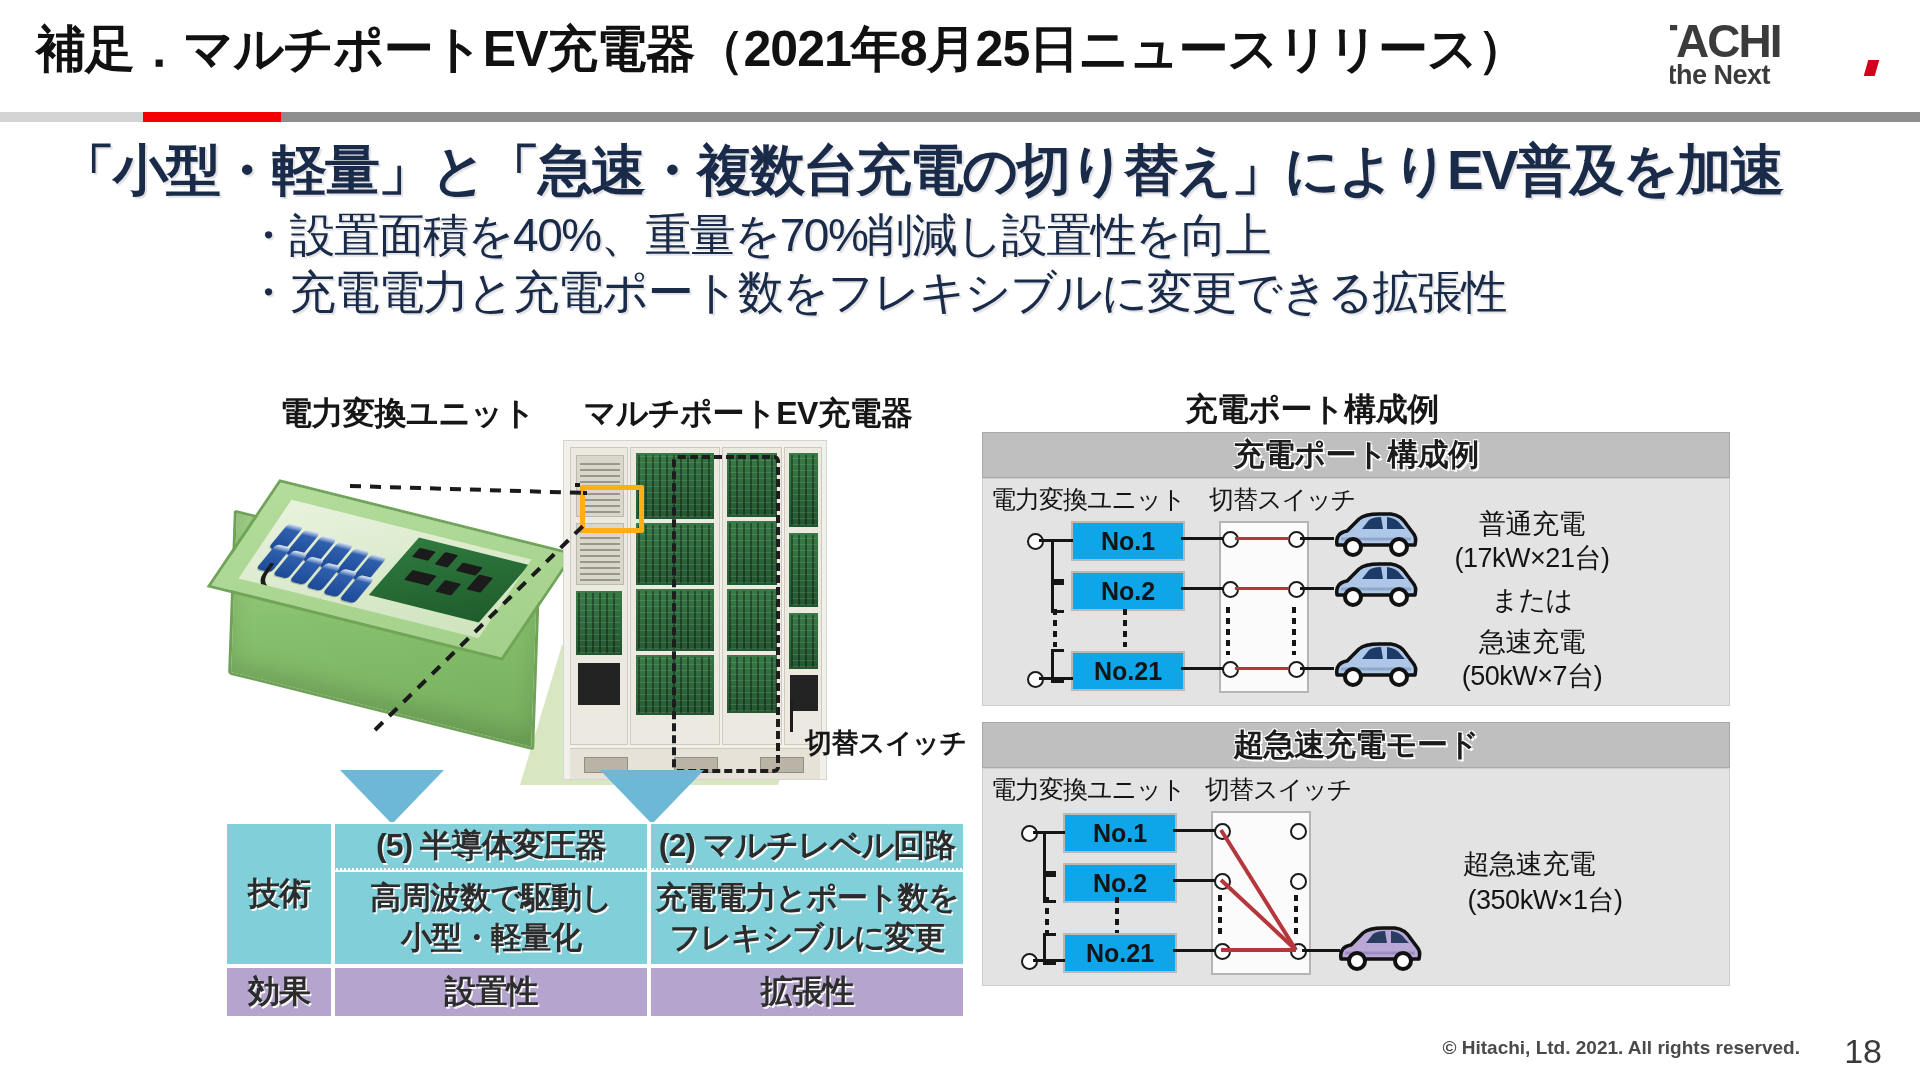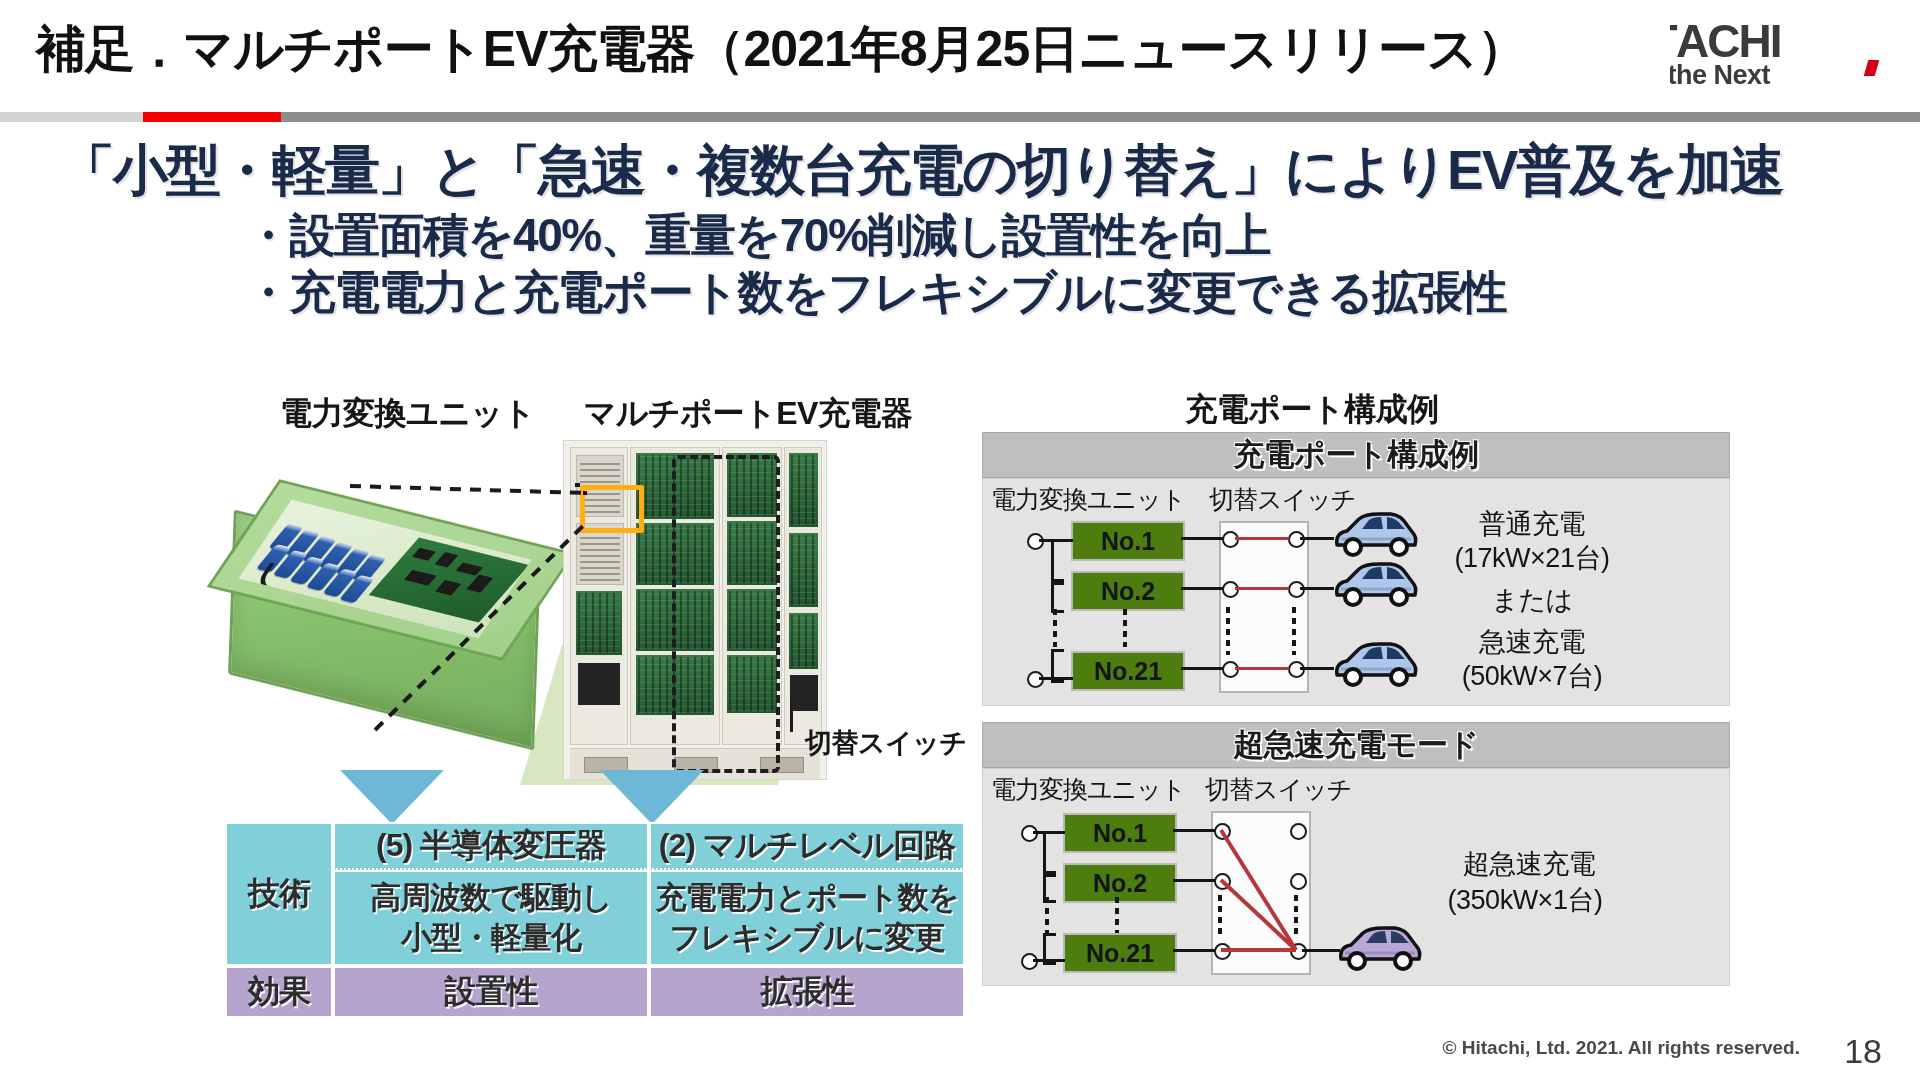--- a/index.html
+++ b/index.html
@@ -42,21 +42,21 @@
 
   
   .headline{
     position:absolute;left:60px;top:134px;
     font-size:55px;font-weight:bold;color:#1a2b49;
     letter-spacing:-2px;white-space:nowrap;
     text-shadow:2px 2px 1px rgba(200,200,205,.55);
   }
   .bullets{position:absolute;left:245px;top:207px;}
   .bullet{
-    font-size:46px;font-weight:bold;color:#1a2b49;
+    font-size:46px;font-weight:normal;color:#1a2b49;
     letter-spacing:-1.5px;white-space:nowrap;line-height:57px;
     text-shadow:2px 2px 1px rgba(200,200,205,.5);
   }
 
   
   .photo-labels{position:absolute;left:280px;top:392px;}
   .plabel{
     display:inline-block;font-size:32px;font-weight:bold;color:#161616;
     letter-spacing:-0.5px;white-space:nowrap;
   }
@@ -185,21 +185,21 @@
     font-size:31px;font-weight:bold;color:#1c1c1c;letter-spacing:-0.5px;
     text-shadow:2px 2px 0 #ffffff,-1px -1px 0 #ffffff,1px -1px 0 #ffffff,-1px 1px 0 #ffffff;
   }
   .mode-body{background:#e3e3e3;border:1px solid #cfcfcf;position:relative;}
   .mb-1{height:226px;}
   .mb-2{height:216px;}
   .dg-label{
     position:absolute;font-size:25px;color:#141414;letter-spacing:-1px;white-space:nowrap;
   }
   .unitbox{
-    position:absolute;width:110px;height:36px;background:#4d7c0f;border:2px solid #b9b9b9;
+    position:absolute;width:110px;height:36px;background:#0ea5e9;border:2px solid #b9b9b9;
     display:flex;align-items:center;justify-content:center;
     font-size:25px;font-weight:bold;color:#141414;
   }
   .sw-rect{position:absolute;background:#fbfbfb;border:2px solid #b5b5b5;}
   .node{position:absolute;width:13px;height:13px;border-radius:50%;background:#ffffff;border:2.5px solid #1a1a1a;}
   .wireline{position:absolute;background:#151515;height:3px;}
   .redline{position:absolute;background:#b5373c;height:3px;}
   .vdots{position:absolute;width:4px;
     background-image:linear-gradient(#151515 55%,transparent 0);
     background-size:4px 11px;}
@@ -479,20 +479,20 @@
       <svg class="car" style="left:352px;top:156px" viewBox="0 0 88 46">
         <path d="M6 34 Q4 22 16 20 L28 8 Q34 3 48 3 L60 3 Q70 4 76 14 L82 22 Q86 26 84 34 Z" fill="#b9a8d6" stroke="#111" stroke-width="3.5" stroke-linejoin="round"></path>
         <path d="M31 18 L38 9 Q42 6 50 6 L52 18 Z" fill="#2b3c63"></path>
         <path d="M56 6 Q66 7 71 15 L74 18 L56 18 Z" fill="#2b3c63"></path>
         <line x1="10" y1="28" x2="80" y2="28" stroke="#9d8cc0" stroke-width="3"></line>
         <circle cx="22" cy="36" r="8" fill="#fff" stroke="#111" stroke-width="4"></circle>
         <circle cx="68" cy="36" r="8" fill="#fff" stroke="#111" stroke-width="4"></circle>
       </svg>
 
       <div class="rlabel" style="left:440px;top:78px;width:212px">超急速充電</div>
-      <div class="rlabel" style="left:436px;top:114px;width:212px">(350kW×1台)</div>
+      <div class="rlabel" style="left:456px;top:114px;width:212px">(350kW×1台)</div>
     </div>
   </div>
 
   <div class="copyright">© Hitachi, Ltd. 2021. All rights reserved.</div>
   <div class="pageno">18</div>
 
 </div>
 
 </body></html>

